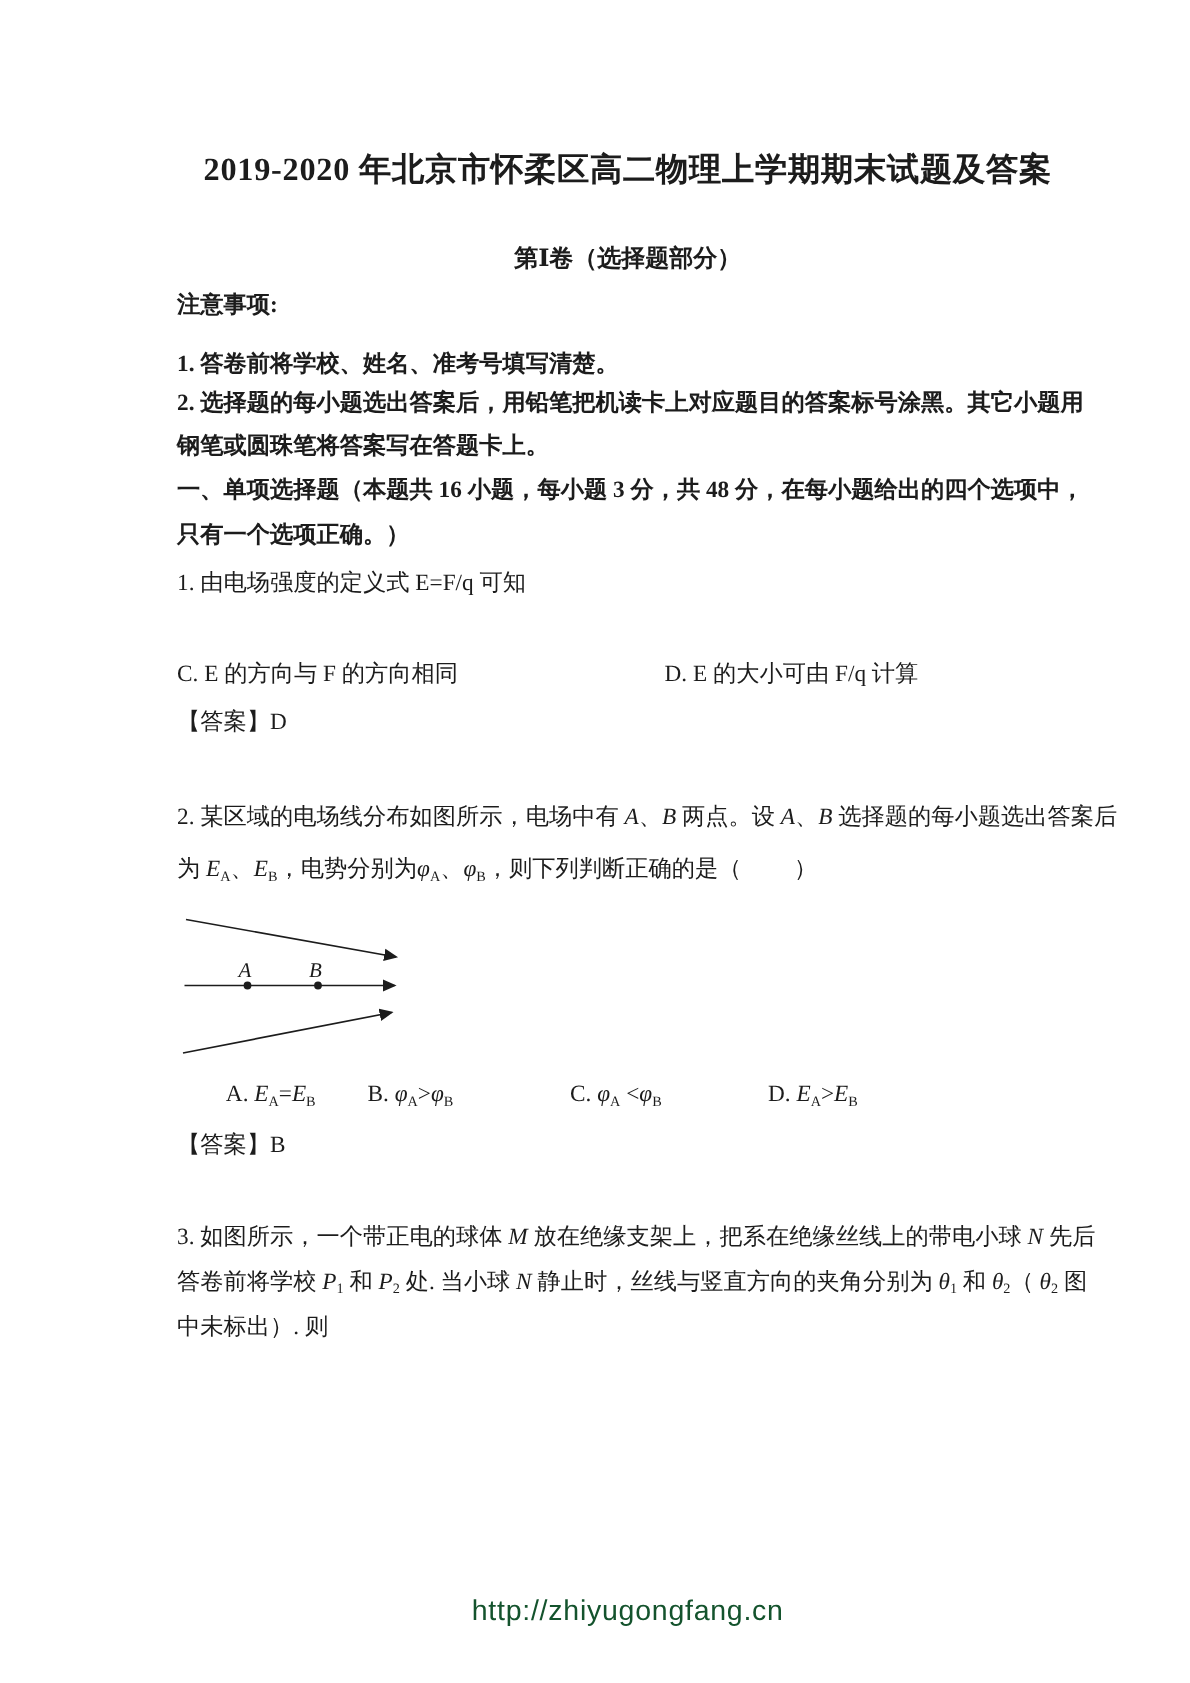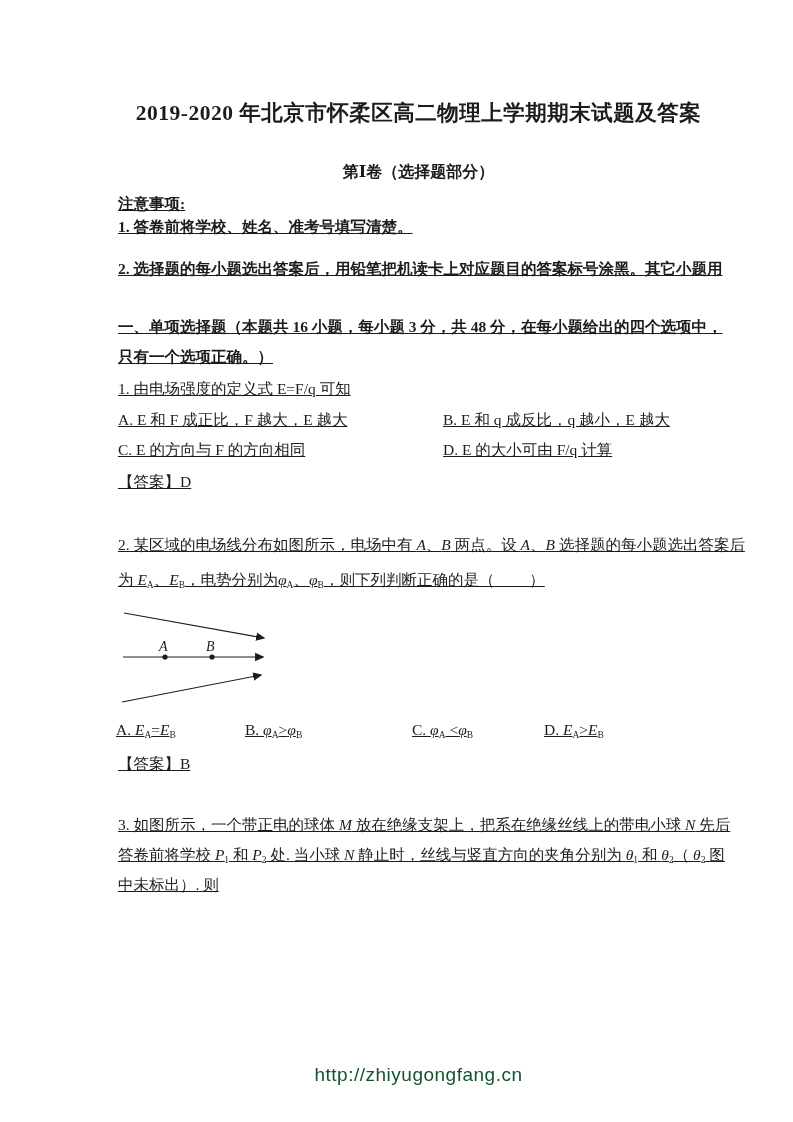--- a/index.html
+++ b/index.html
@@ -32,28 +32,27 @@
     font-size: 16px;
     font-weight: bold;
   }
   .ln {
     position: absolute;
     left: 118px;
     width: 560px;
     font-size: 15.5px;
     line-height: 22px;
     white-space: nowrap;
-    text-decoration: underline;
   }
   .bold { font-weight: bold; }
   .row  { display: flex; }
   .colA { display: inline-block; width: 325px; }
-  .o1 { display: inline-block; width: 129px; }
+  .o1 { display: inline-block; width: 129px; text-align: center; }
   .o2 { display: inline-block; width: 135px; }
-  .o3 { display: inline-block; width: 132px; margin-left: 32px; }
+  .o3 { display: inline-block; width: 132px; }
   .it  { font-style: italic; }
   sub  { font-size: 9.5px; line-height: 0; vertical-align: -3px; }
   .fig {
     position: absolute;
     left: 118px;
     top: 606px;
   }
   .fig line { stroke: #1c1c1c; stroke-width: 1.1; }
   .fig circle { fill: #1c1c1c; }
   .figlbl {
@@ -76,31 +75,28 @@
 </head>
 <body>
 
 <div class="page">
 
   <h1 class="title">2019-2020 年北京市怀柔区高二物理上学期期末试题及答案</h1>
 
   <div class="subtitle">第Ⅰ卷（选择题部分）</div>
 
   <div class="ln bold" style="top:193px">注意事项:</div>
-  <div class="ln bold" style="top:216px">1. 答卷前将学校、姓名、准考号填写清楚。</div>
+  <div class="ln bold" style="top:232px">1. 答卷前将学校、姓名、准考号填写清楚。</div>
   <div class="ln bold" style="top:258px">2. 选择题的每小题选出答案后，用铅笔把机读卡上对应题目的答案标号涂黑。其它小题用</div>
+  <div class="ln bold" style="top:287px">钢笔或圆珠笔将答案写在答题卡上。</div>
 
   <div class="ln bold" style="top:316px">一、单项选择题（本题共 16 小题，每小题 3 分，共 48 分，在每小题给出的四个选项中，</div>
   <div class="ln bold" style="top:346px">只有一个选项正确。）</div>
 
   <div class="ln" style="top:378px">1.  由电场强度的定义式 E=F/q 可知</div>
-  <div class="ln row" style="top:409px">
-    <span class="colA">A.  E 和 F 成正比，F 越大，E 越大</span>
-    <span>B.  E 和 q 成反比，q 越小，E 越大</span>
-  </div>
   <div class="ln" style="top:471px">【答案】D</div>
   <div class="ln row" style="top:439px">
     <span class="colA">C.  E 的方向与 F 的方向相同</span>
     <span>D.  E 的大小可由 F/q 计算</span>
   </div>
 
   <div class="ln" style="top:534px"><span>2.  某区域的电场线分布如图所示，电场中有 </span><span class="it">A</span><span>、</span><span class="it">B</span><span> 两点。设 </span><span class="it">A</span><span>、</span><span class="it">B</span><span> 选择题的每小题选出答案后</span></div>
   <div class="ln" style="top:569px"><span>为 </span><span class="it">E</span><sub>A</sub><span>、</span><span class="it">E</span><sub>B</sub><span>，电势分别为</span><span class="it">φ</span><sub>A</sub><span>、</span><span class="it">φ</span><sub>B</sub><span>，则下列判断正确的是（　　 ）</span></div>
 
   <svg class="fig" width="165" height="106" viewBox="0 0 165 106">

